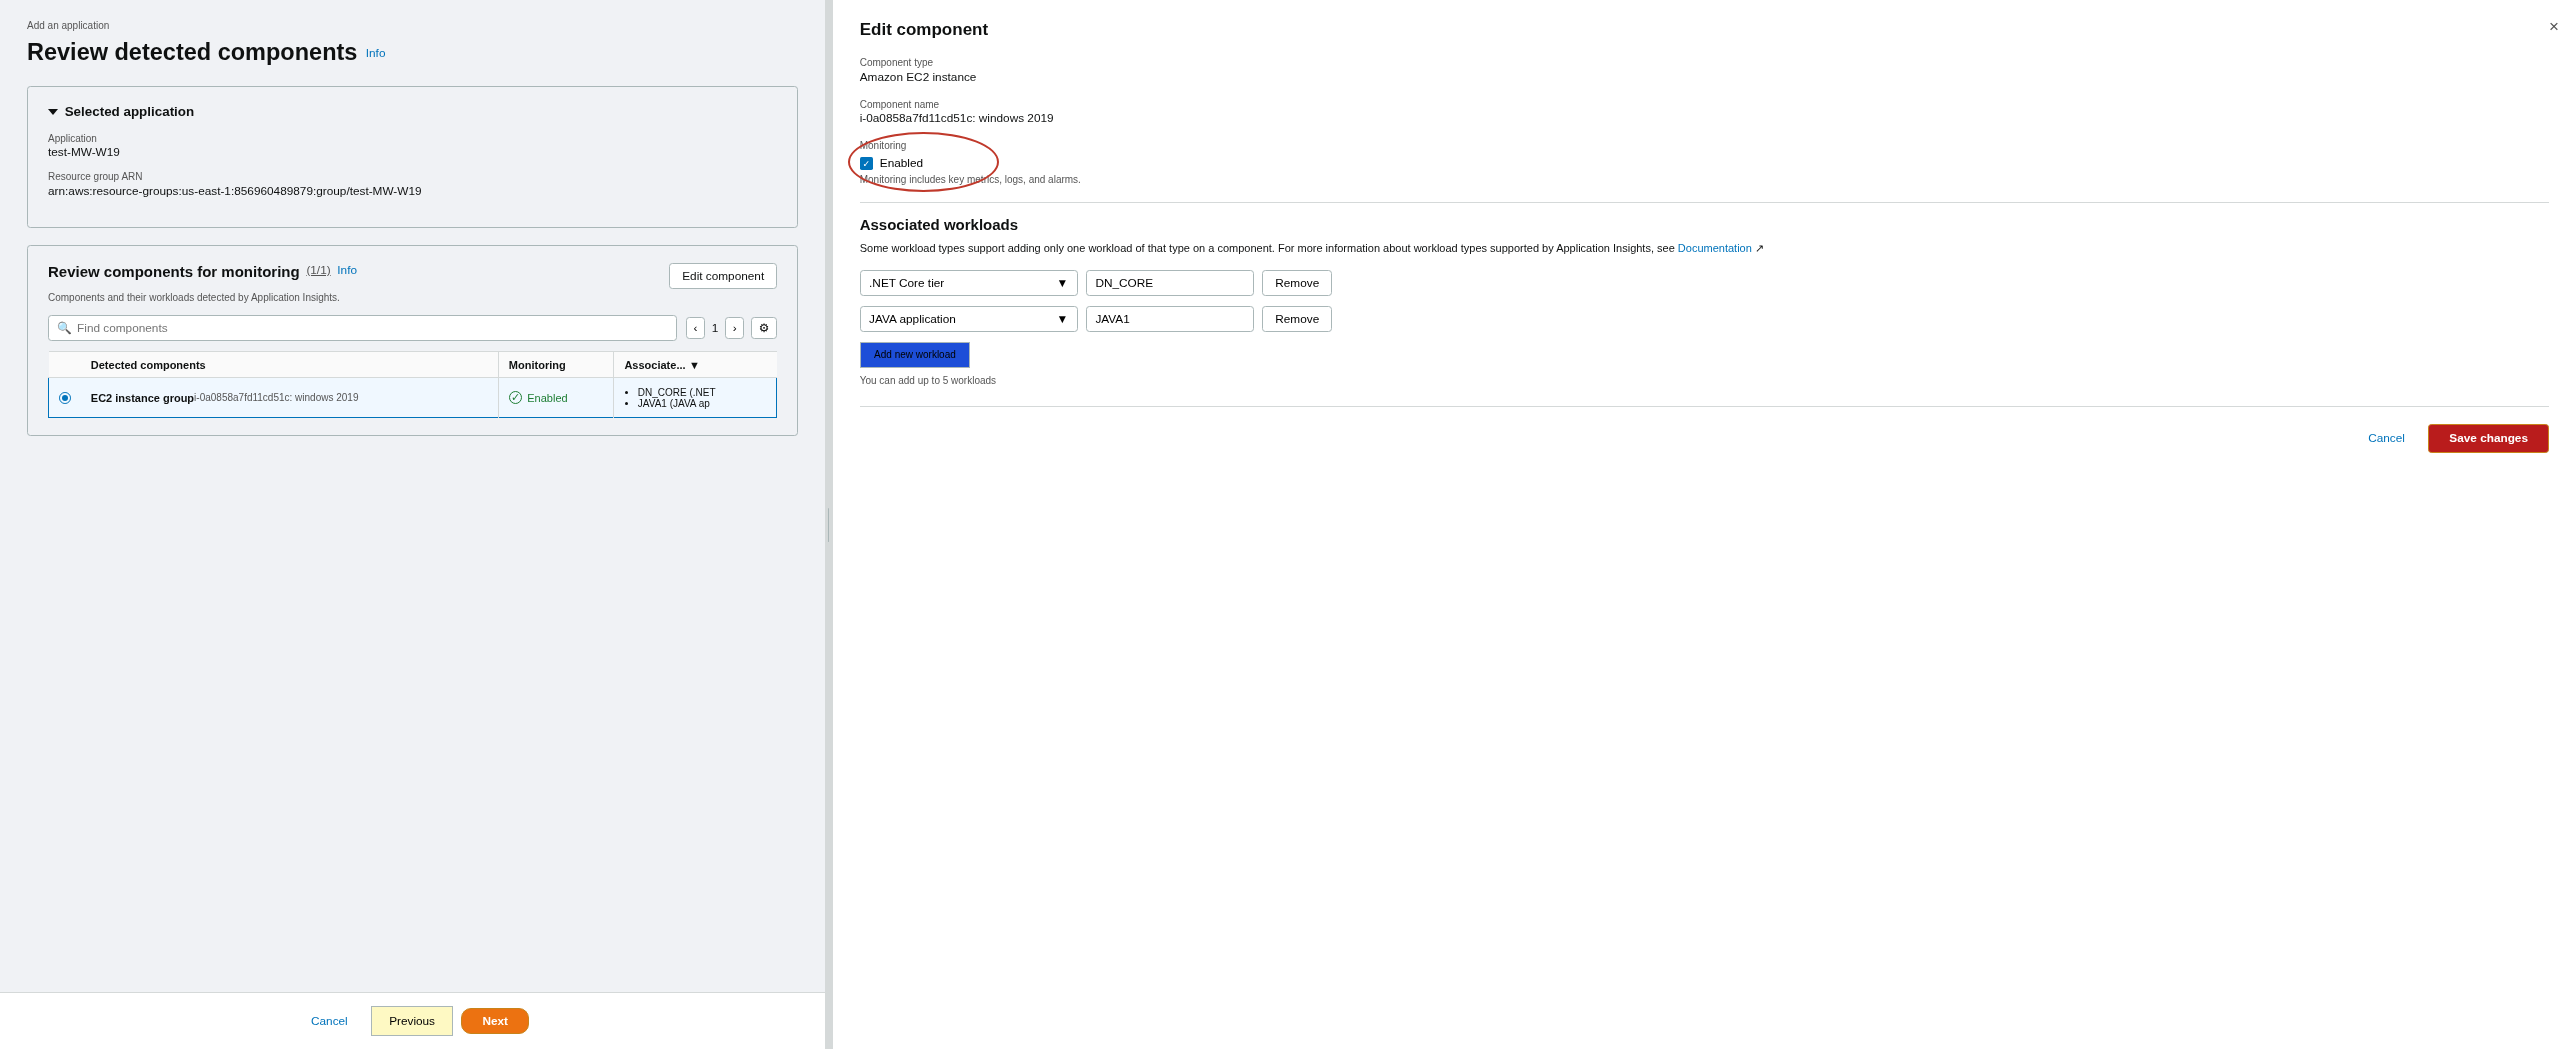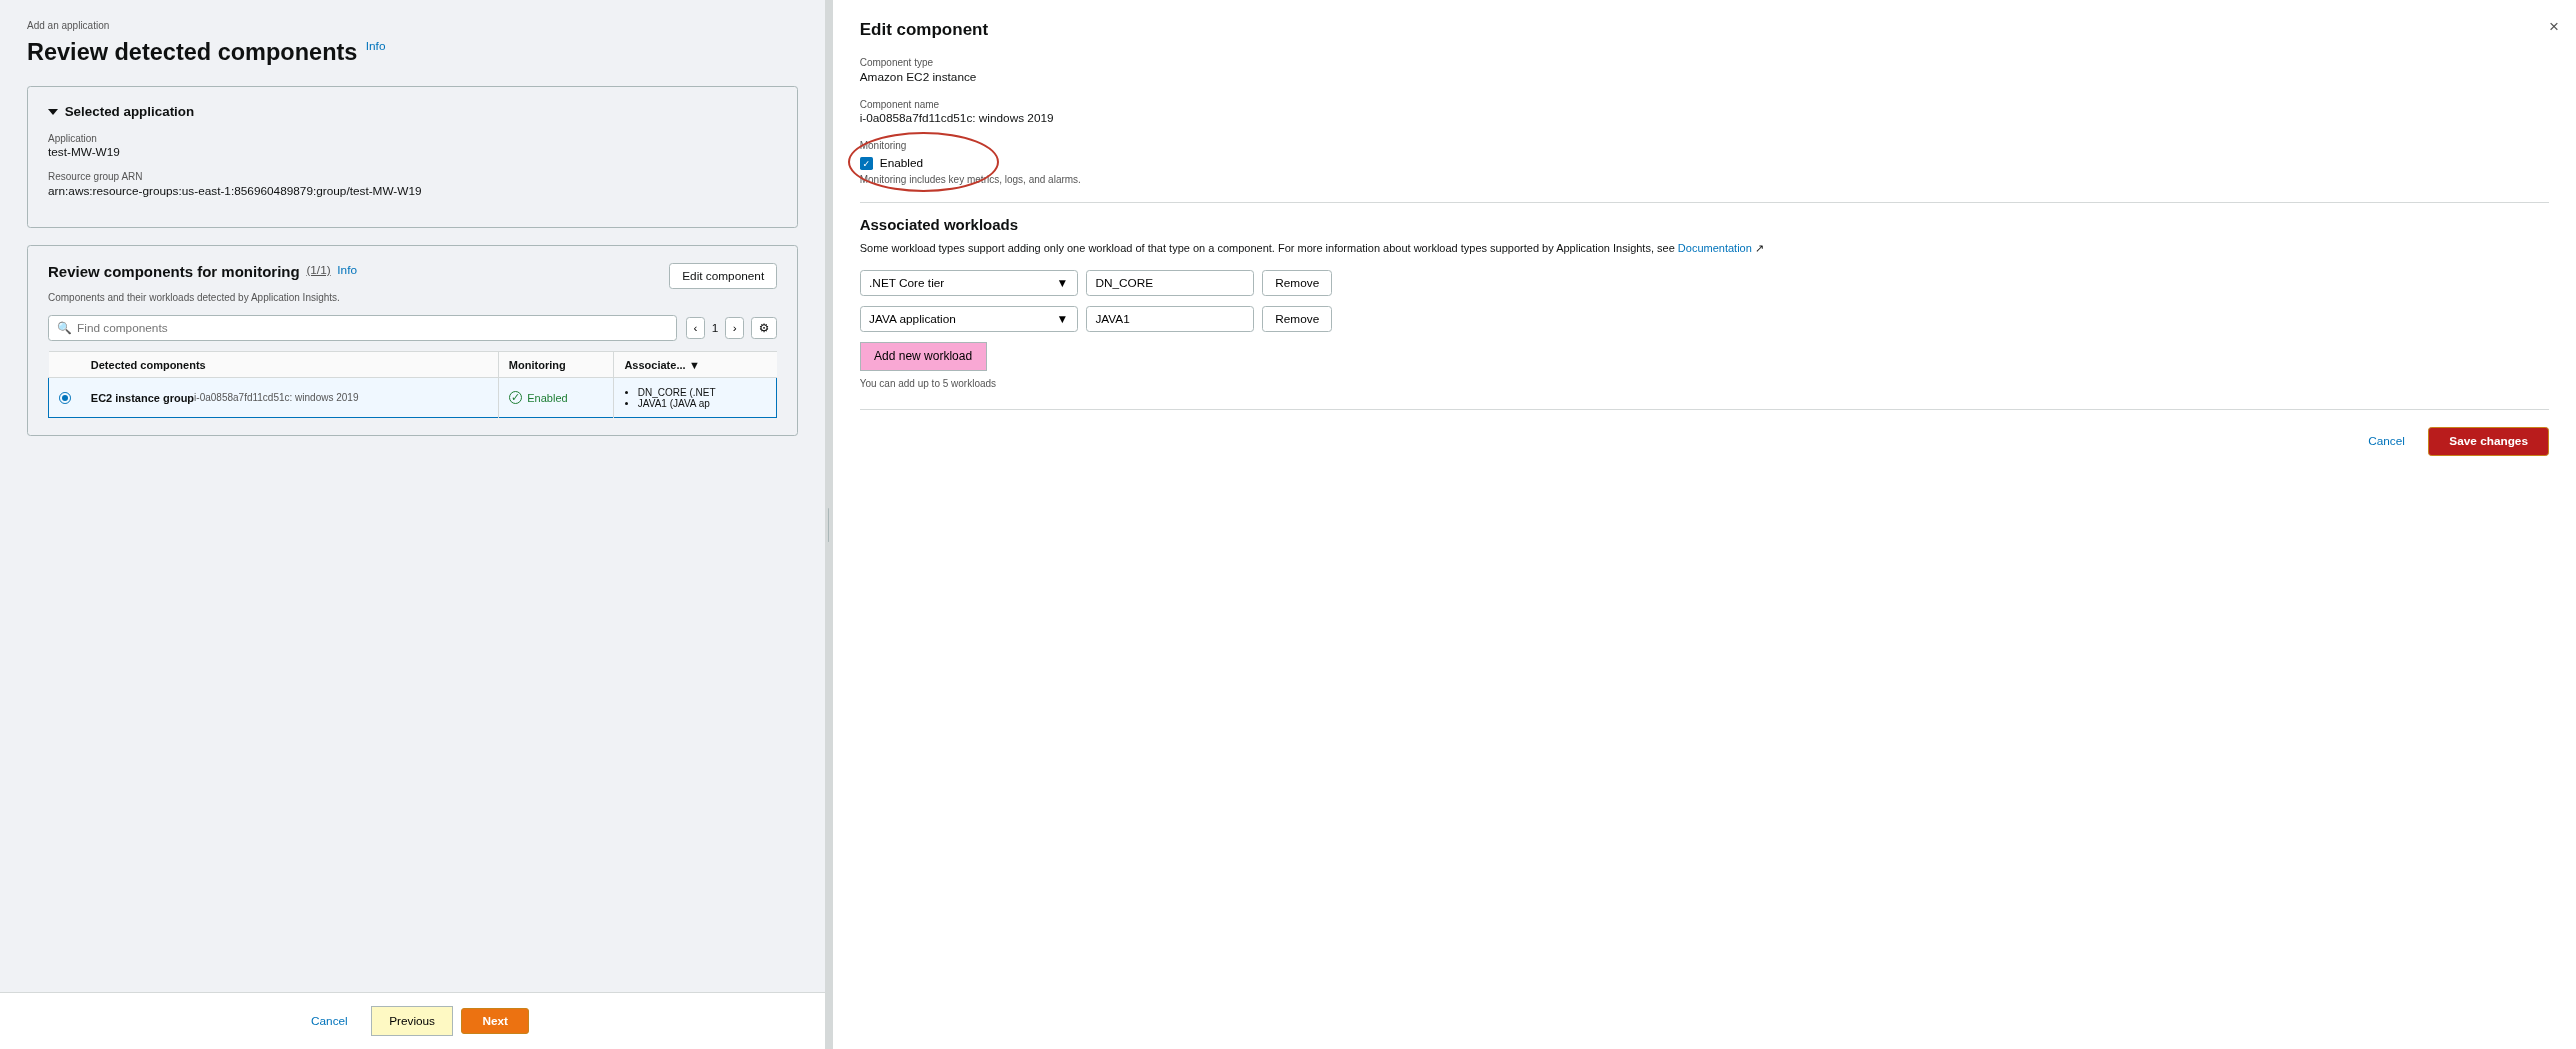--- a/index.html
+++ b/index.html
@@ -16,20 +16,21 @@
       font-size: 10px;
       color: #555;
       margin-bottom: 8.4px;
     }
 
     .page-title {
       font-size: 23.5px;
       font-weight: 700;
       color: #0f1111;
       display: flex;
+      align-items: center;
       gap: 8.4px;
       margin-bottom: 20px;
     }
 
     .info-link {
       font-size: 11.8px;
       font-weight: 400;
       color: #0073bb;
       cursor: pointer;
       text-decoration: none;
@@ -289,21 +290,21 @@
       border: 0.8px solid #aab7b8;
       border-radius: 0;
       background: #fef9c3;
       font-size: 11.8px;
       cursor: pointer;
     }
 
     .next-btn {
       padding: 5px 20px;
       border: 0.8px solid #c8831a;
-      border-radius: 3px;
+      border-radius: 10px;
       background: #ec7211;
       color: #fff;
       font-size: 11.8px;
       font-weight: 700;
       cursor: pointer;
     }
 
     
     .right-panel {
       flex: 1;
@@ -432,22 +433,22 @@
       border-radius: 3.4px;
       background: #fff;
       font-size: 11.8px;
       cursor: pointer;
     }
 
     .add-workload-btn {
       padding: 6.7px 13.4px;
       border: 0.8px solid #aab7b8;
       border-radius: 0;
-      background: #f9a8d4;
-      font-size: 12px;
+      background: #1d4ed8;
+      font-size: 10px;
       cursor: pointer;
       margin-bottom: 6.7px;
     }
 
     .workload-limit {
       font-size: 10px;
       color: #555;
     }
 
     .right-footer {

